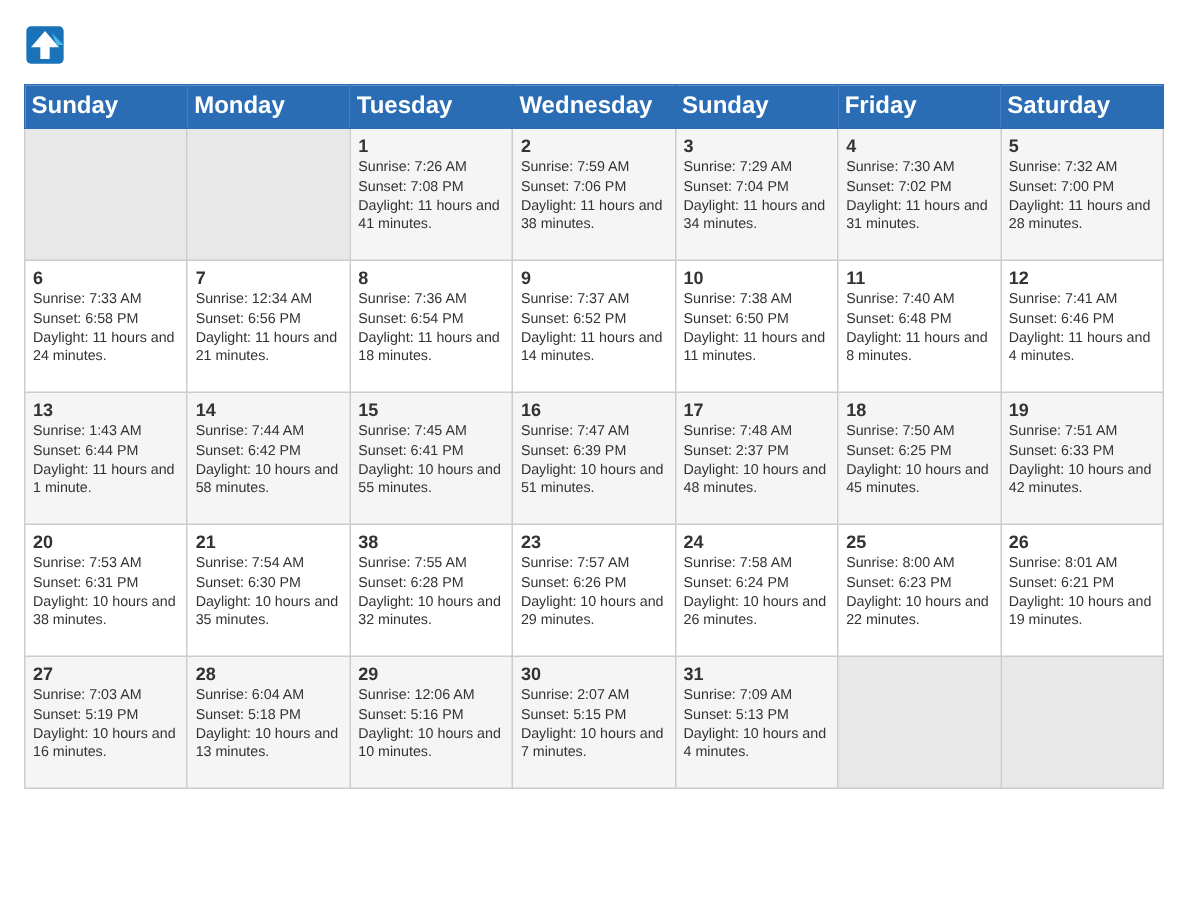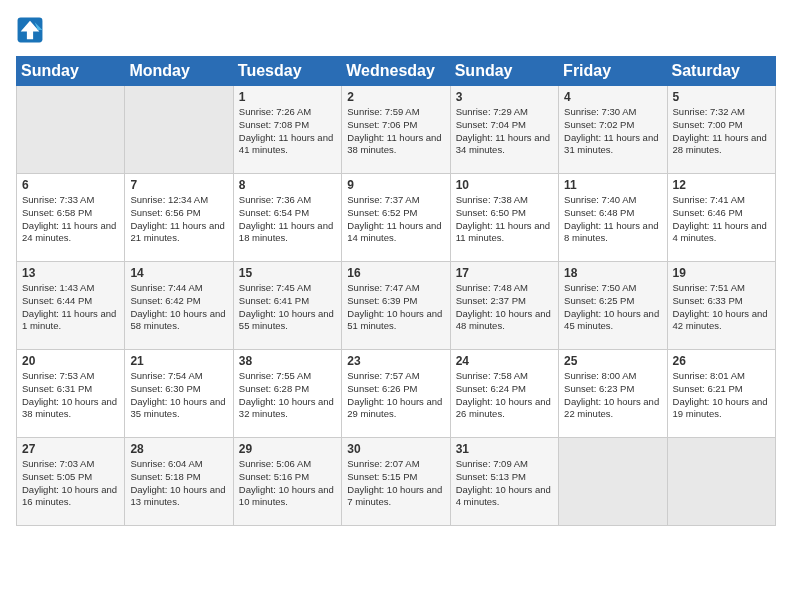--- a/index.html
+++ b/index.html
@@ -288,32 +288,32 @@
           <span class="day-num">26</span>
           <div class="cell-info">Sunrise: 8:01 AM
 Sunset: 6:21 PM
 Daylight: 10 hours and 19 minutes.</div>
         </td>
       </tr>
       <tr>
         <td>
           <span class="day-num">27</span>
           <div class="cell-info">Sunrise: 7:03 AM
-Sunset: 5:05 PM
+Sunset: 5:19 PM
 Daylight: 10 hours and 16 minutes.</div>
         </td>
         <td>
           <span class="day-num">28</span>
           <div class="cell-info">Sunrise: 6:04 AM
 Sunset: 5:18 PM
 Daylight: 10 hours and 13 minutes.</div>
         </td>
         <td>
           <span class="day-num">29</span>
-          <div class="cell-info">Sunrise: 5:06 AM
+          <div class="cell-info">Sunrise: 12:06 AM
 Sunset: 5:16 PM
 Daylight: 10 hours and 10 minutes.</div>
         </td>
         <td>
           <span class="day-num">30</span>
           <div class="cell-info">Sunrise: 2:07 AM
 Sunset: 5:15 PM
 Daylight: 10 hours and 7 minutes.</div>
         </td>
         <td>

